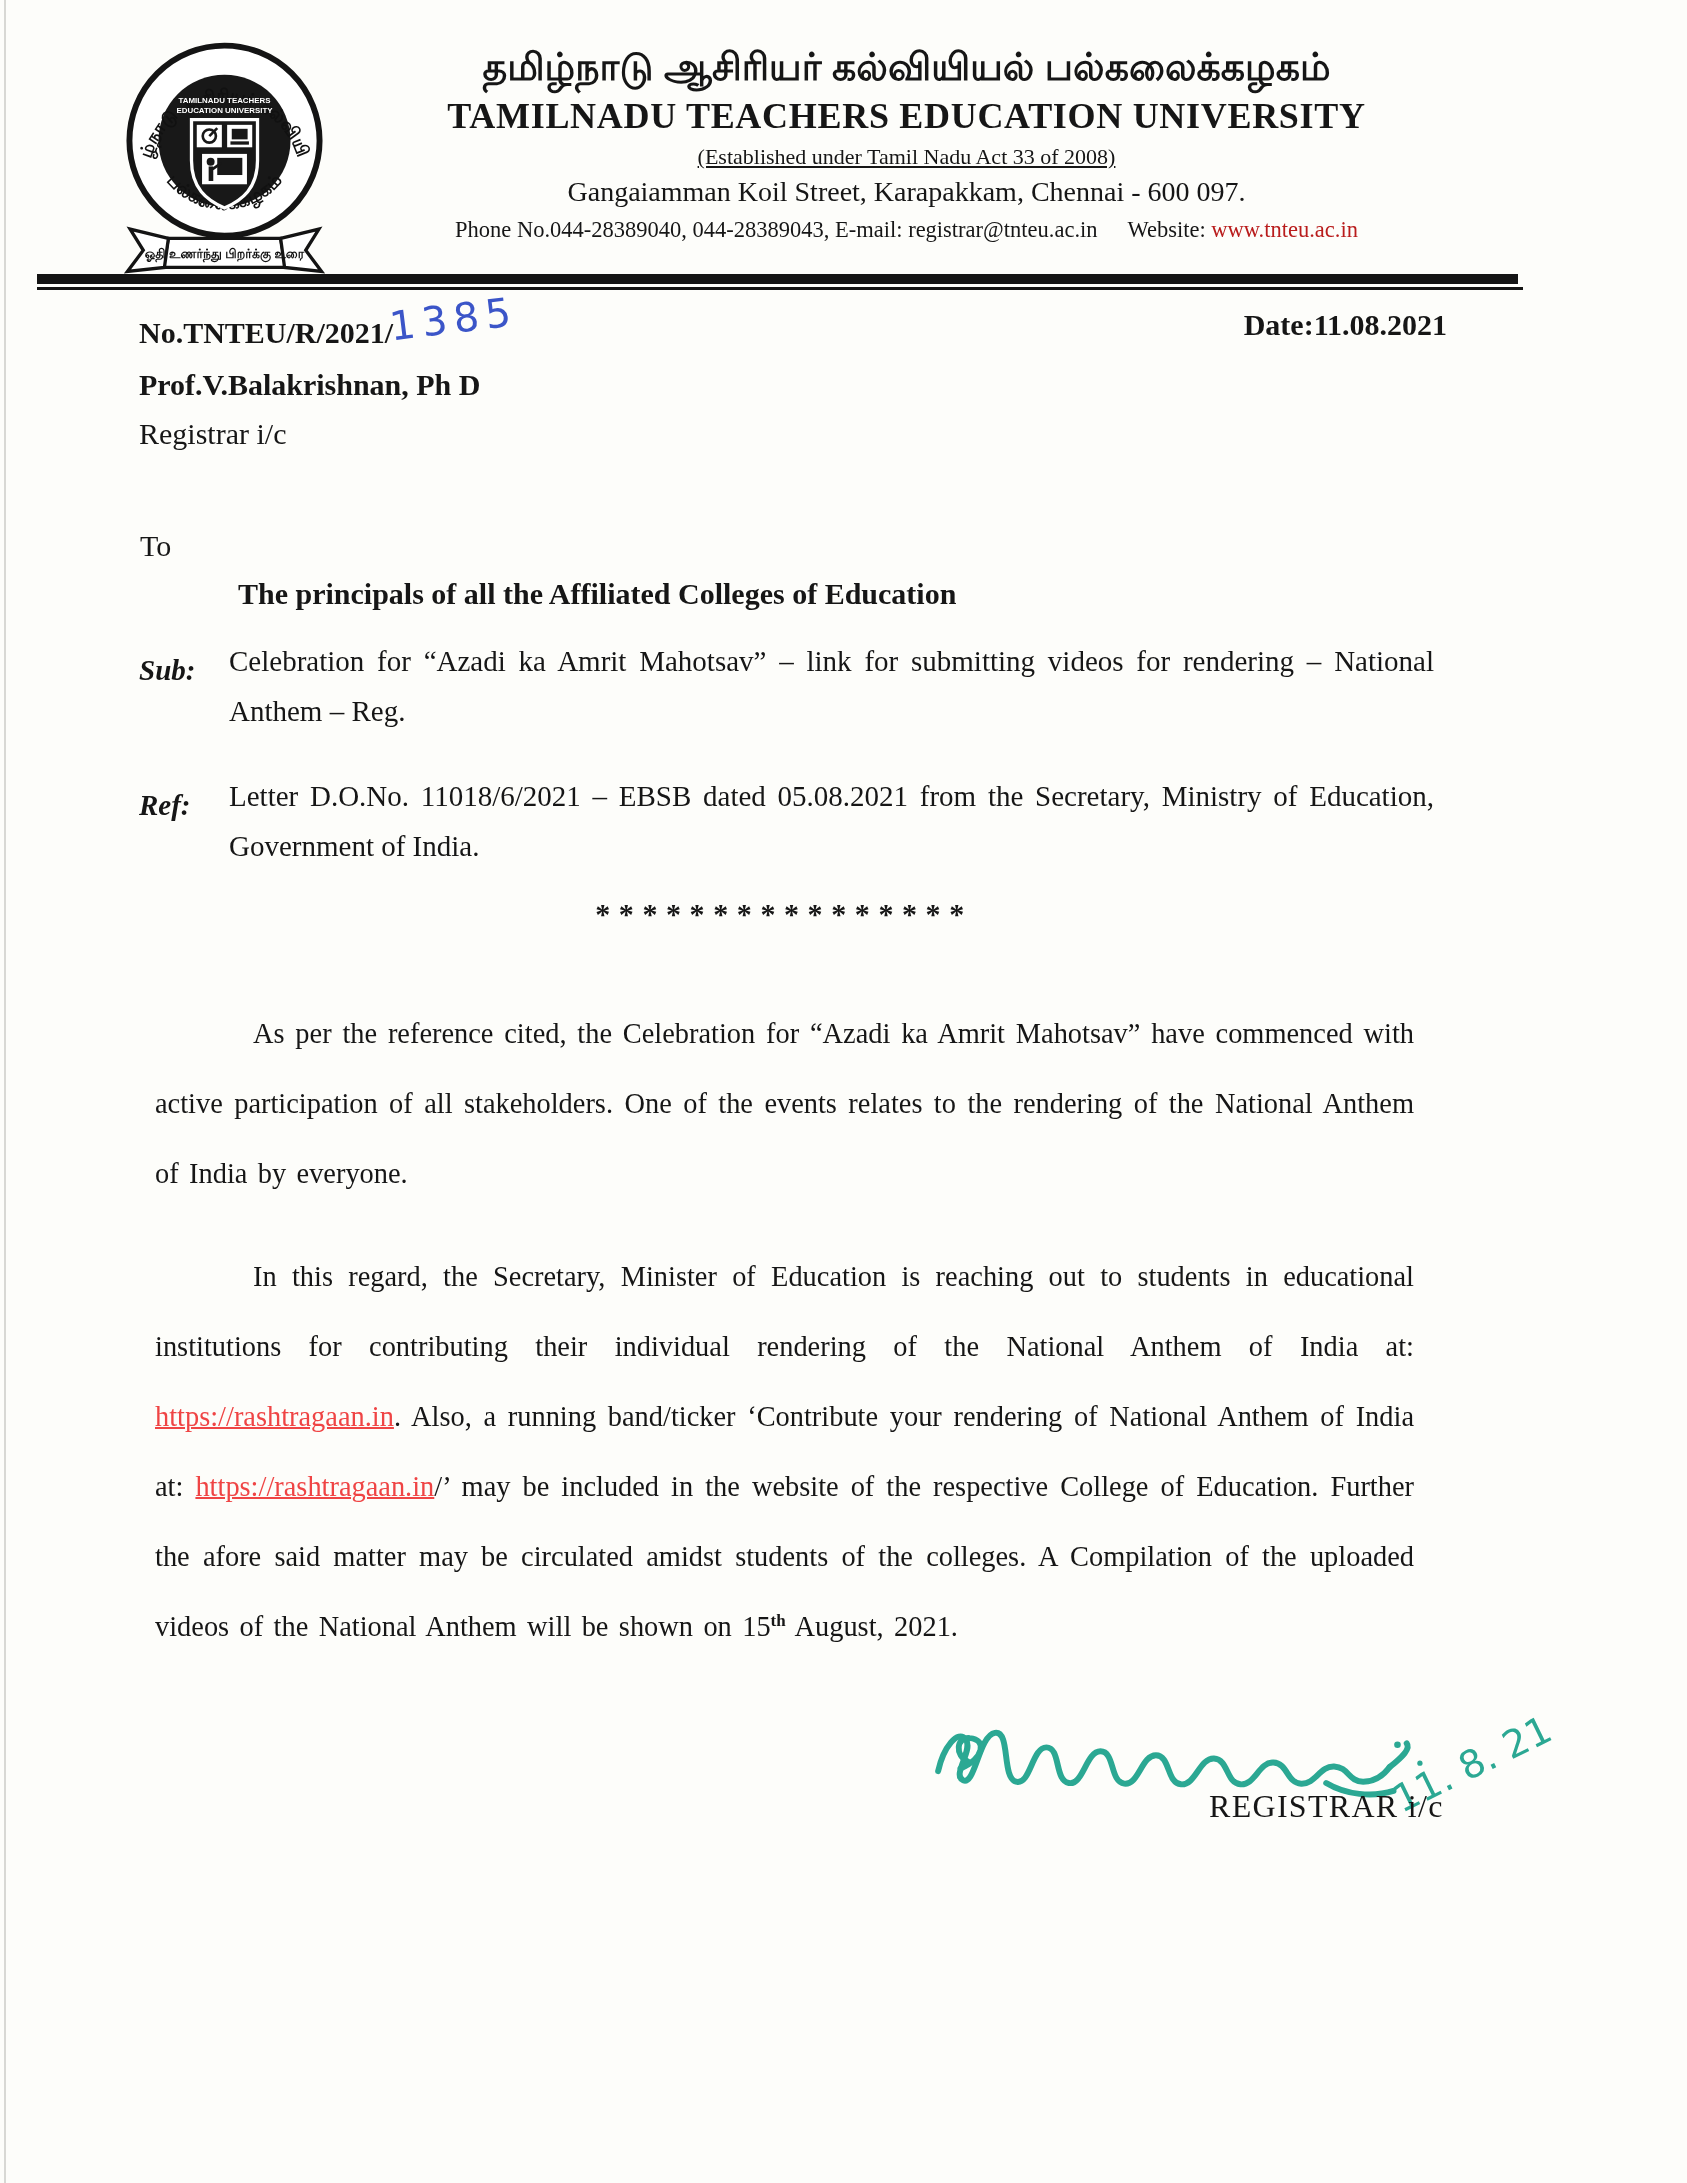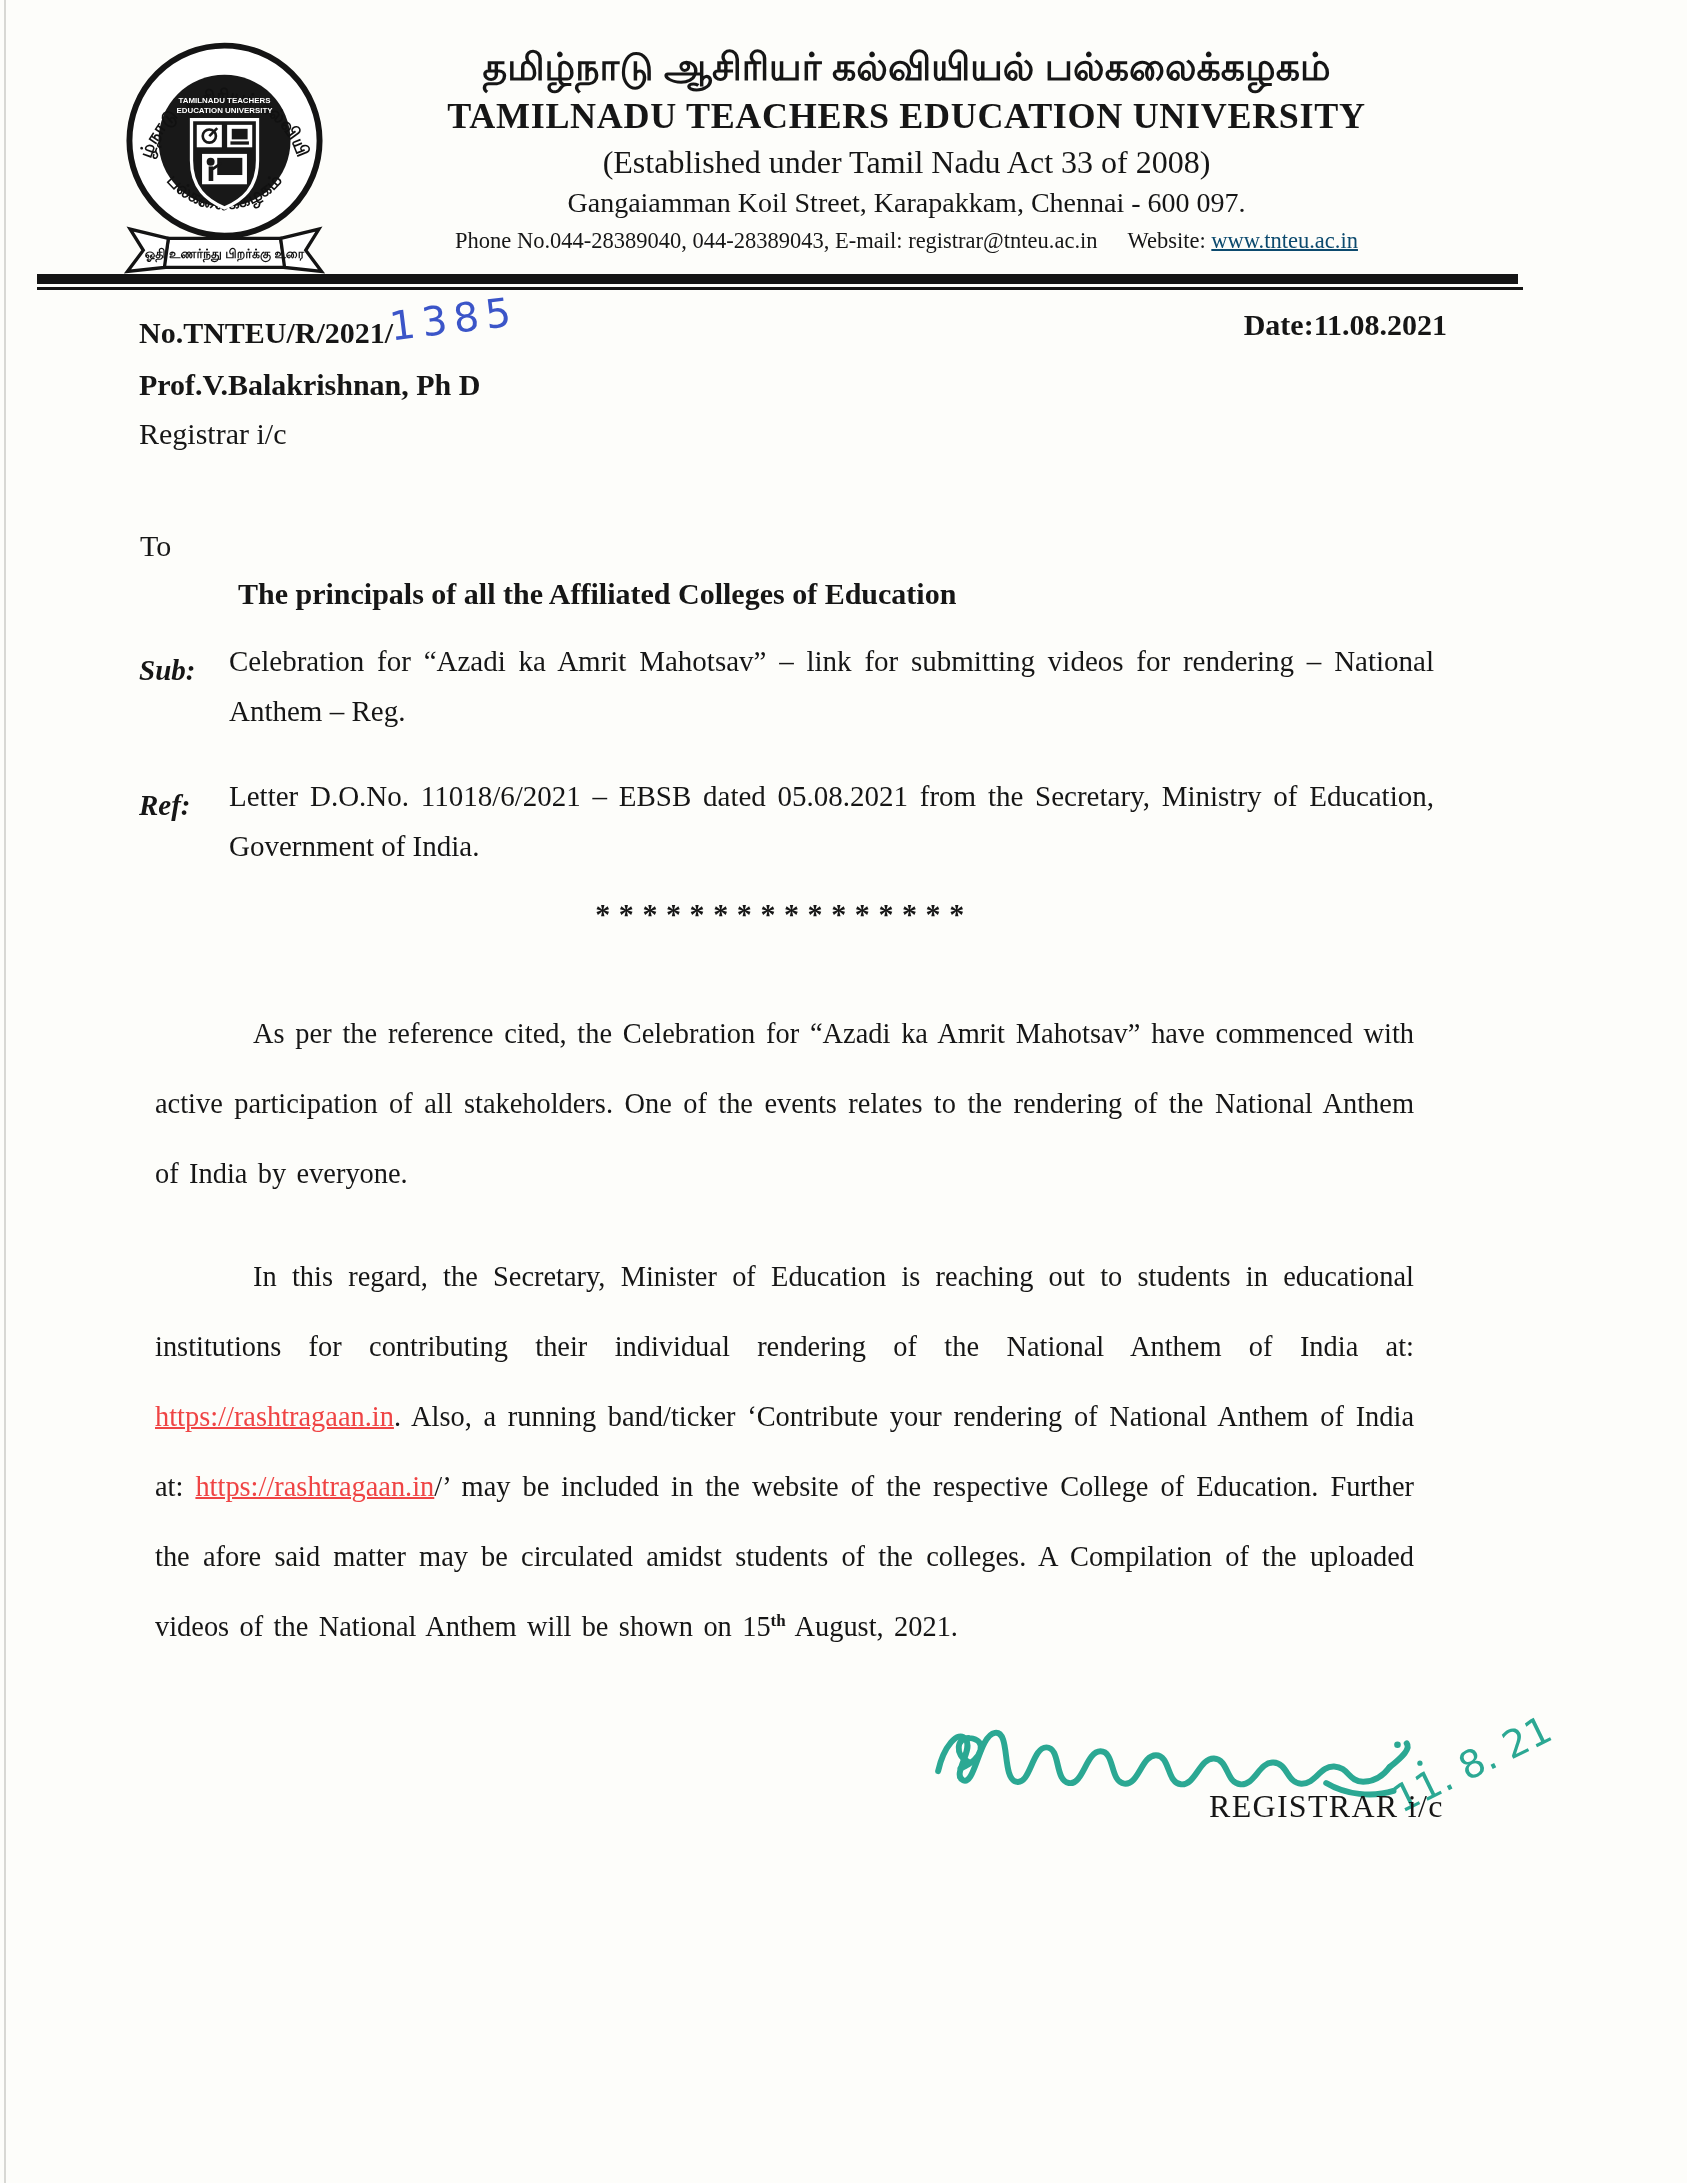--- a/index.html
+++ b/index.html
@@ -8,25 +8,25 @@
     background:#fdfdfa;overflow:hidden;
     font-family:"Liberation Serif", serif;color:#161616;
   }
   .scan-edge-left{position:absolute;left:4px;top:0;width:2px;height:100%;background:#d8d8d4;}
 
   
   .seal{position:absolute;left:105px;top:40px;}
   .header-text{position:absolute;left:344px;top:46px;width:1125px;text-align:center;}
   .title-tamil{font-family:"Liberation Sans", sans-serif;font-weight:700;font-size:38px;line-height:1.15;}
   .title-english{font-weight:700;font-size:36px;letter-spacing:0.7px;margin-top:5.3px;}
-  .estab-line{font-size:32px;margin-top:6.6px;}
+  .estab-line{font-size:22px;margin-top:6.6px;text-decoration:underline;}
   .addr-line{font-size:28px;margin-top:6.6px;}
   .contact-line{font-size:22.5px;margin-top:9.3px;}
   .contact-line .gap{display:inline-block;width:30px;}
-  a.weblink{color:#0c4a6e;text-decoration:underline;text-decoration-thickness:2px;cursor:pointer;}
+  a.weblink{color:#b91c1c;text-decoration-thickness:2px;cursor:pointer;}
   .rule-thick{position:absolute;left:37px;top:274px;width:1481px;height:10px;background:#141414;}
   .rule-thin{position:absolute;left:37px;top:287px;width:1486px;height:2.6px;background:#141414;}
 
   
   .refline{position:absolute;left:139px;top:306px;font-size:30px;font-weight:700;white-space:nowrap;}
   .hand-number{
     display:inline-block;font-family:"DejaVu Sans", sans-serif;font-weight:400;
     color:#3b55c8;font-size:40px;letter-spacing:6.6px;
     transform:rotate(-7deg) translateY(-2.6px);transform-origin:left bottom;
   }

